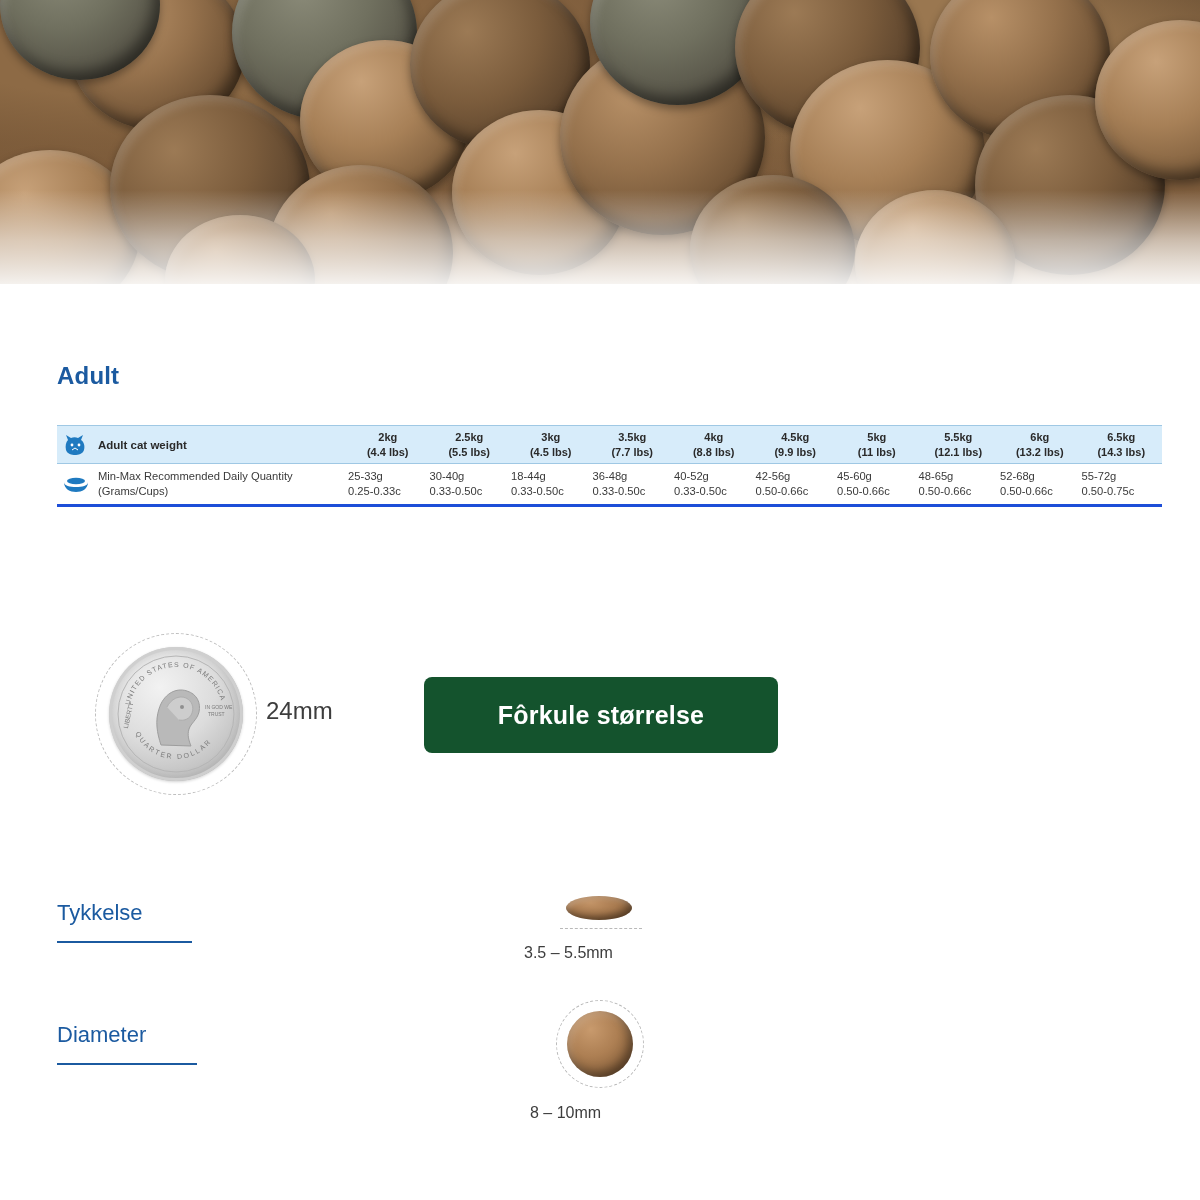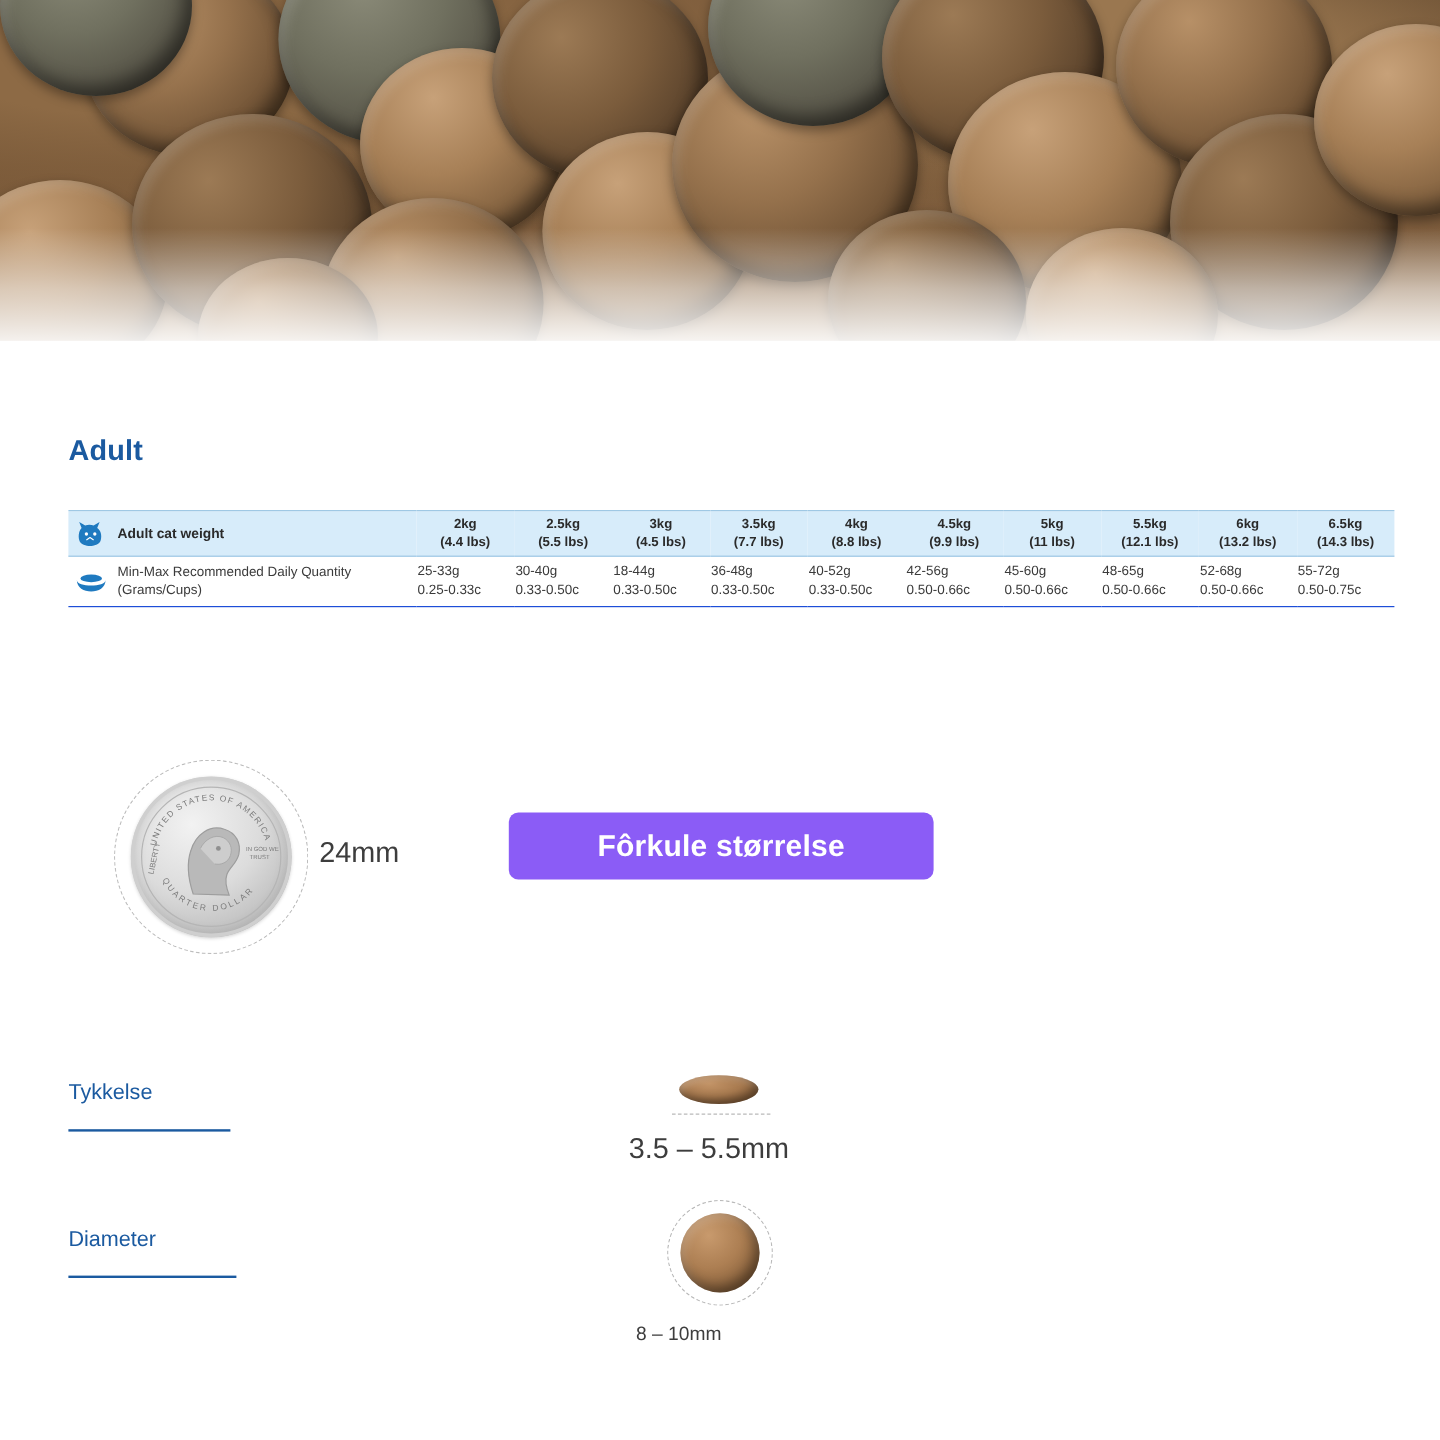--- a/index.html
+++ b/index.html
@@ -62,21 +62,21 @@
     width: 100%; border-collapse: collapse; table-layout: fixed;
   }
   table.feed td { vertical-align: middle; }
   tr.head-row { background: #d7ecfa; }
   tr.head-row td { border-top: 1px solid #9fc8e4; border-bottom: 1px solid #9fc8e4; height: 38px; }
   .lbl-cell { width: 290px; padding-left: 6px; }
   .lbl-inner { display: flex; align-items: center; gap: 9px; }
   .lbl-text { font-size: 11.5px; font-weight: bold; color: #2a2a2a; }
   .wcell { text-align: center; font-size: 11px; color: #2a2a2a; line-height: 1.28; font-weight: bold; }
   .wcell .sub { font-weight: bold; }
-  tr.data-row td { height: 42px; border-bottom: 1px solid #1d4ed8; }
+  tr.data-row td { height: 42px; border-bottom: 3px solid #1d4ed8; }
   .data-label { font-size: 11.2px; color: #3a3a3a; line-height: 1.3; }
   .vcell { text-align: left; font-size: 11.2px; color: #3a3a3a; line-height: 1.35; }
 
   .cat-icon svg, .bowl-icon svg { display: block; }
 
   
   .coin {
     position: absolute; left: 95px; top: 633px; width: 162px; height: 162px;
     border-radius: 50%;
   }
@@ -91,49 +91,49 @@
       radial-gradient(circle at 38% 30%, #f2f2f2 0%, #dcdcdc 45%, #bdbdbd 78%, #a6a6a6 100%);
     box-shadow: inset 0 0 0 3px #cfcfcf, inset 0 0 12px rgba(0,0,0,.18), 0 1px 3px rgba(0,0,0,.18);
     overflow: hidden;
   }
   .coin-face svg { position: absolute; left: 0; top: 0; }
   .coin-size {
     position: absolute; left: 266px; top: 697px;
     font-size: 24px; color: #3d3d3d;
   }
   .kibble-btn {
-    position: absolute; left: 424px; top: 677px; width: 354px; height: 56px;
-    background: #8b5cf6; border-radius: 8px; border: none;
+    position: absolute; left: 424px; top: 677px; width: 354px; height: 76px;
+    background: #14532d; border-radius: 8px; border: none;
     color: #ffffff; font-size: 25px; font-weight: bold;
     font-family: "Liberation Sans", sans-serif;
     cursor: pointer; letter-spacing: .2px;
   }
 
   
   .spec-label {
-    position: absolute; font-size: 18px; color: #1b5aa0;
+    position: absolute; font-size: 22px; color: #1b5aa0;
     padding-bottom: 12px;
   }
   .spec-underline {
     position: absolute; height: 2px; background: #1b5aa0;
   }
   .thick-label { left: 57px; top: 900px; }
   .thick-underline { left: 57px; top: 941px; width: 135px; }
   .diam-label { left: 57px; top: 1022px; }
   .diam-underline { left: 57px; top: 1063px; width: 140px; }
 
   .thick-visual { position: absolute; left: 560px; top: 886px; width: 82px; height: 50px; }
   .thick-kib {
     position: absolute; left: 6px; top: 10px; width: 66px; height: 24px;
     border-radius: 50%;
     background: radial-gradient(ellipse at 38% 30%, #c29366 0%, #a87a4f 45%, #835c38 80%, #5f4227 100%);
     box-shadow: inset -3px -4px 7px rgba(0,0,0,.35), inset 2px 3px 5px rgba(255,255,255,.2);
   }
   .thick-guide { position: absolute; left: 0; top: 42px; width: 82px; border-top: 1px dashed #b9b9b9; }
-  .thick-value { position: absolute; left: 524px; top: 944px; font-size: 24px; color: #3d3d3d; }
+  .thick-value { position: absolute; left: 524px; top: 944px; font-size: 16px; color: #3d3d3d; }
 
   .diam-visual { position: absolute; left: 556px; top: 1000px; width: 88px; height: 88px; }
   .diam-ring { position: absolute; inset: 0; border-radius: 50%; border: 1px dashed #b9b9b9; }
   .diam-kib {
     position: absolute; left: 11px; top: 11px; width: 66px; height: 66px;
     border-radius: 50%;
     background: radial-gradient(circle at 36% 28%, #c89a6d 0%, #ad7f53 42%, #87603b 78%, #634427 100%);
     box-shadow: inset -4px -5px 10px rgba(0,0,0,.38), inset 3px 4px 8px rgba(255,255,255,.2);
   }
   .diam-value { position: absolute; left: 530px; top: 1104px; font-size: 16px; color: #3d3d3d; }

